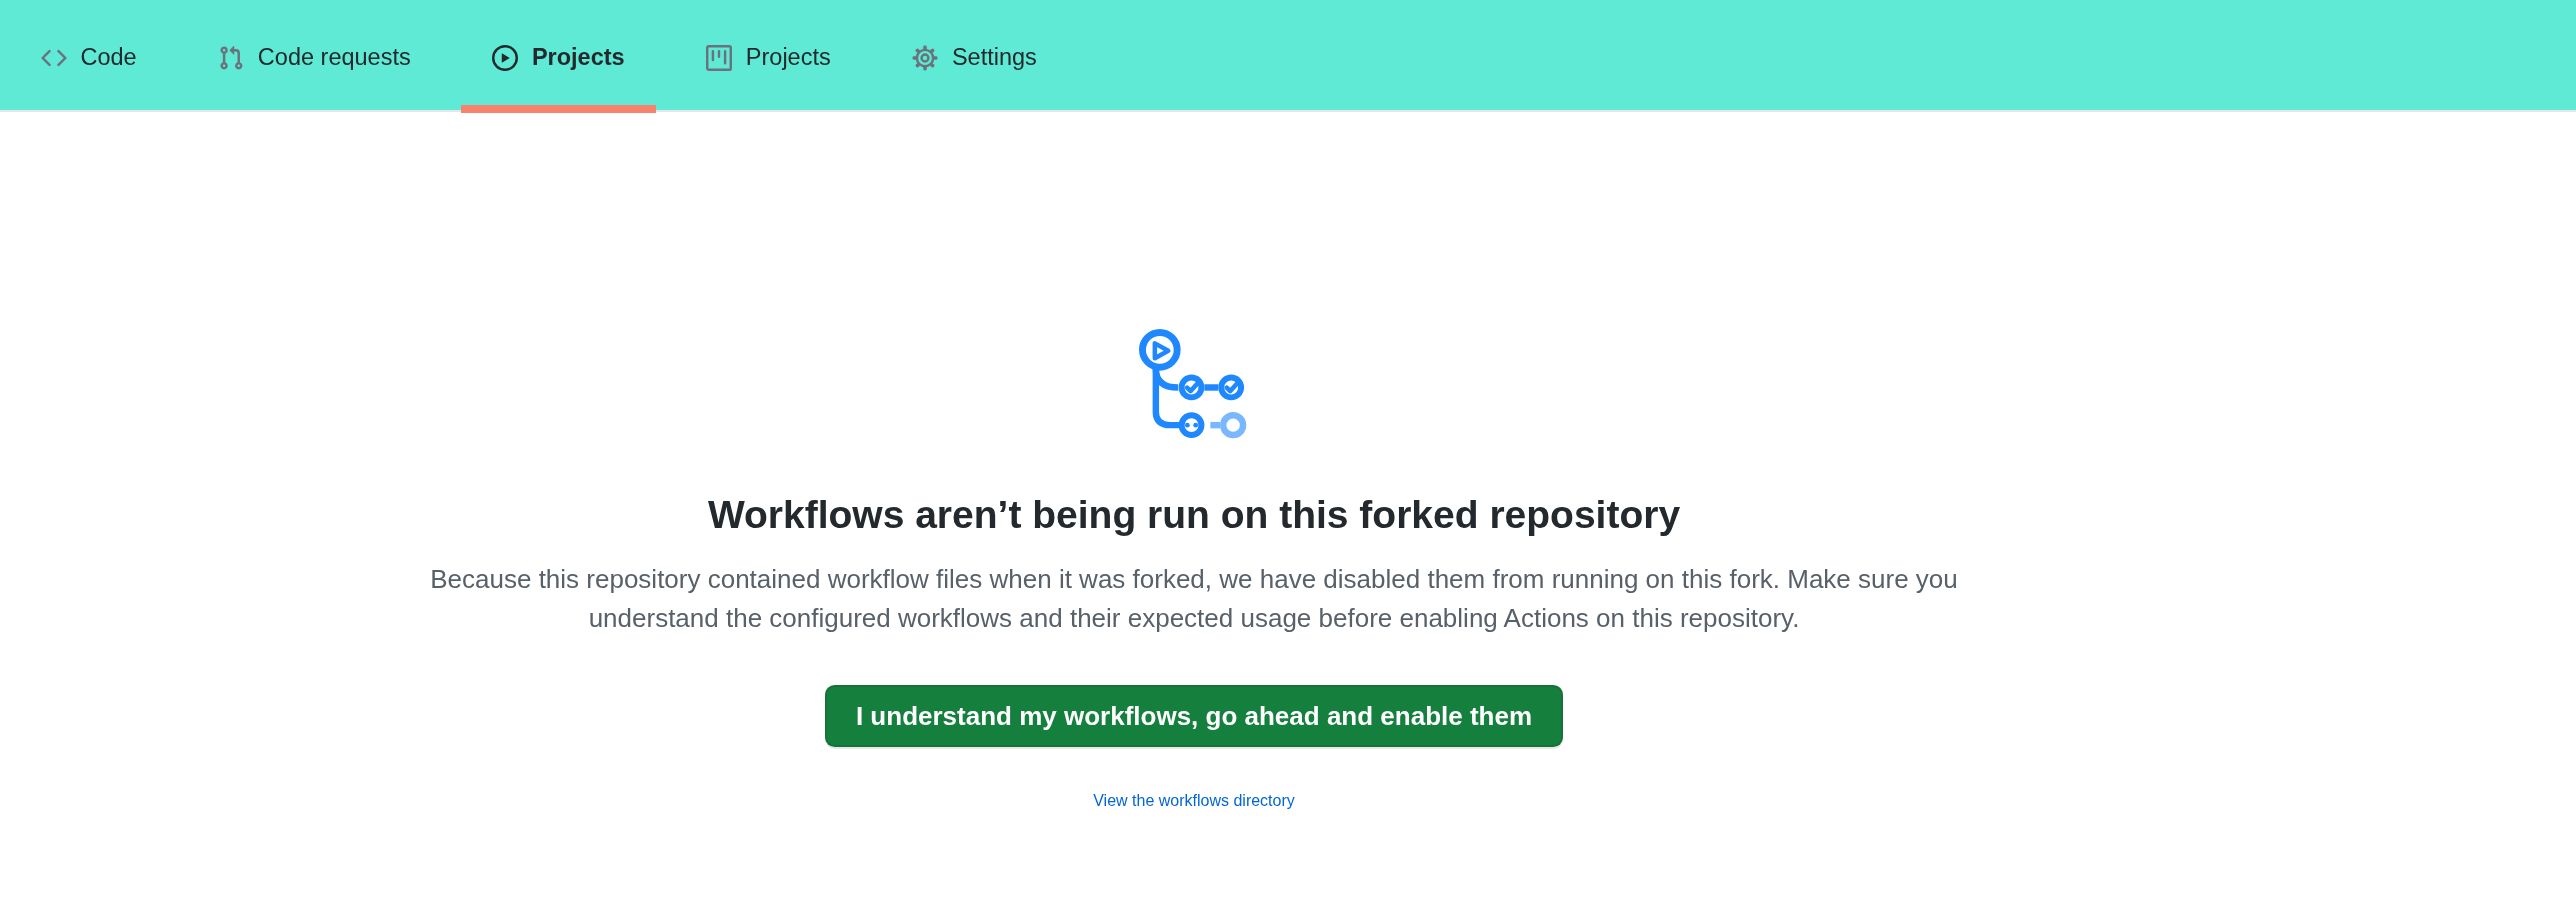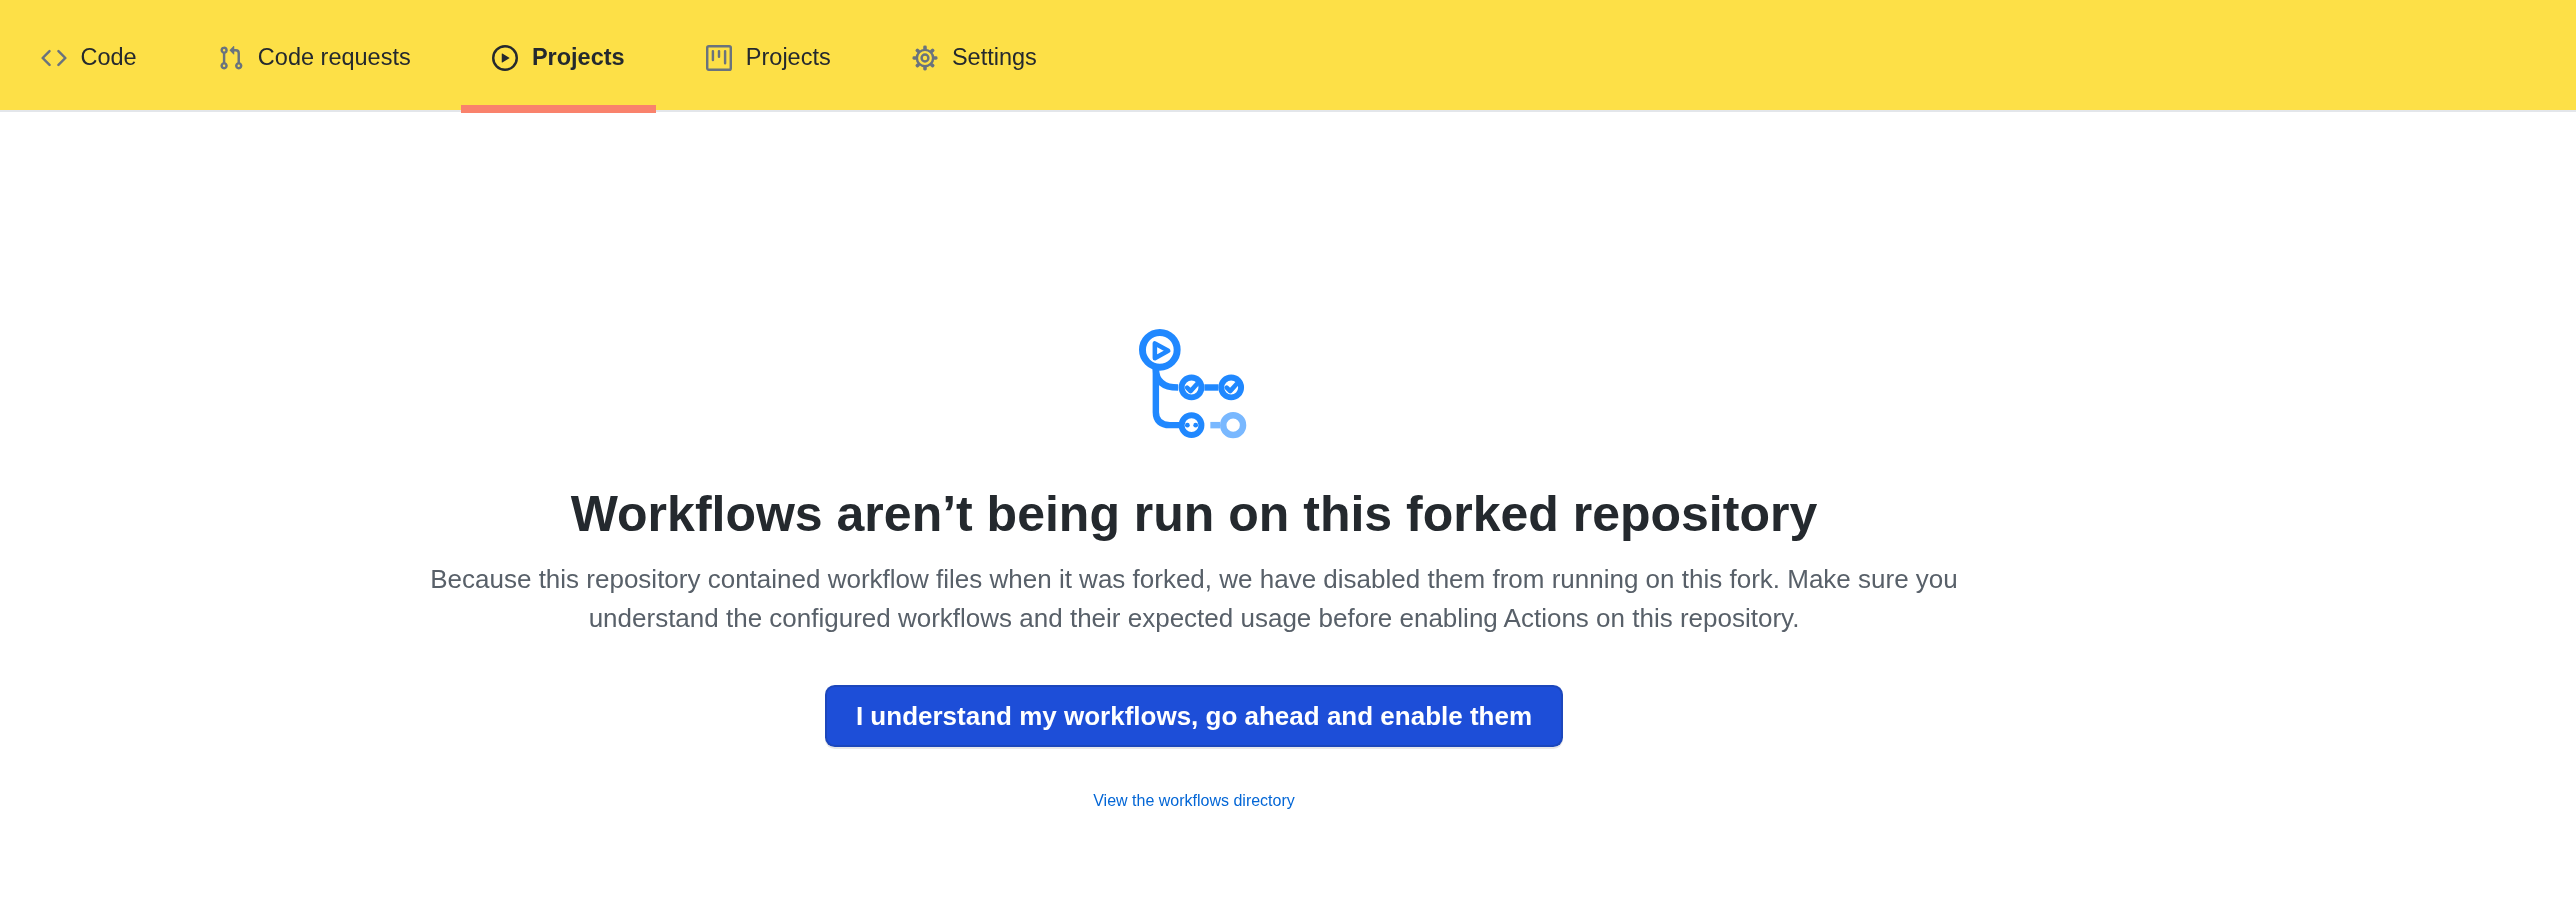--- a/index.html
+++ b/index.html
@@ -8,21 +8,21 @@
     width: 2576px; height: 923px;
     background: #ffffff;
     font-family: "Liberation Sans", sans-serif;
     overflow: hidden;
     -webkit-font-smoothing: antialiased;
   }
 
   
   .tabbar {
     height: 112px;
-    background: #fde047;
+    background: #5eead4;
     border-bottom: 2.9px solid #e3e6ea;
     display: flex;
     align-items: stretch;
     padding: 5.9px 0 0 9.8px;
   }
   .tab {
     position: relative;
     display: flex;
     align-items: center;
     padding: 0 31px;
@@ -54,41 +54,41 @@
     text-align: center;
   }
   .workflow-icon-wrap {
     margin-top: 217px;
     line-height: 0;
   }
   .workflow-icon { width: 111px; height: 113px; }
 
   .bs-title {
     margin: 51px 0 0 0;
-    font-size: 50px;
+    font-size: 39px;
     line-height: 43px;
     font-weight: 700;
     color: #24292e;
   }
   .bs-desc {
     margin: 24px auto 0 auto;
     max-width: 1608px;
     font-size: 26px;
     line-height: 39px;
     color: #586069;
   }
   .bs-button {
     margin-top: 47px;
     display: inline-block;
     padding: 13.7px 29px;
     font-family: "Liberation Sans", sans-serif;
     font-size: 26px;
     font-weight: 700;
     color: #ffffff;
-    background: #1d4ed8;
+    background: #15803d;
     border: 2px solid rgba(27,31,35,0.15);
     border-radius: 9.8px;
     box-shadow: 0 2px 0 rgba(27,31,35,0.1);
     cursor: pointer;
   }
   .bs-link-row { margin-top: 45px; }
   .bs-link {
     font-size: 16px;
     color: #0366d6;
     text-decoration: none;

